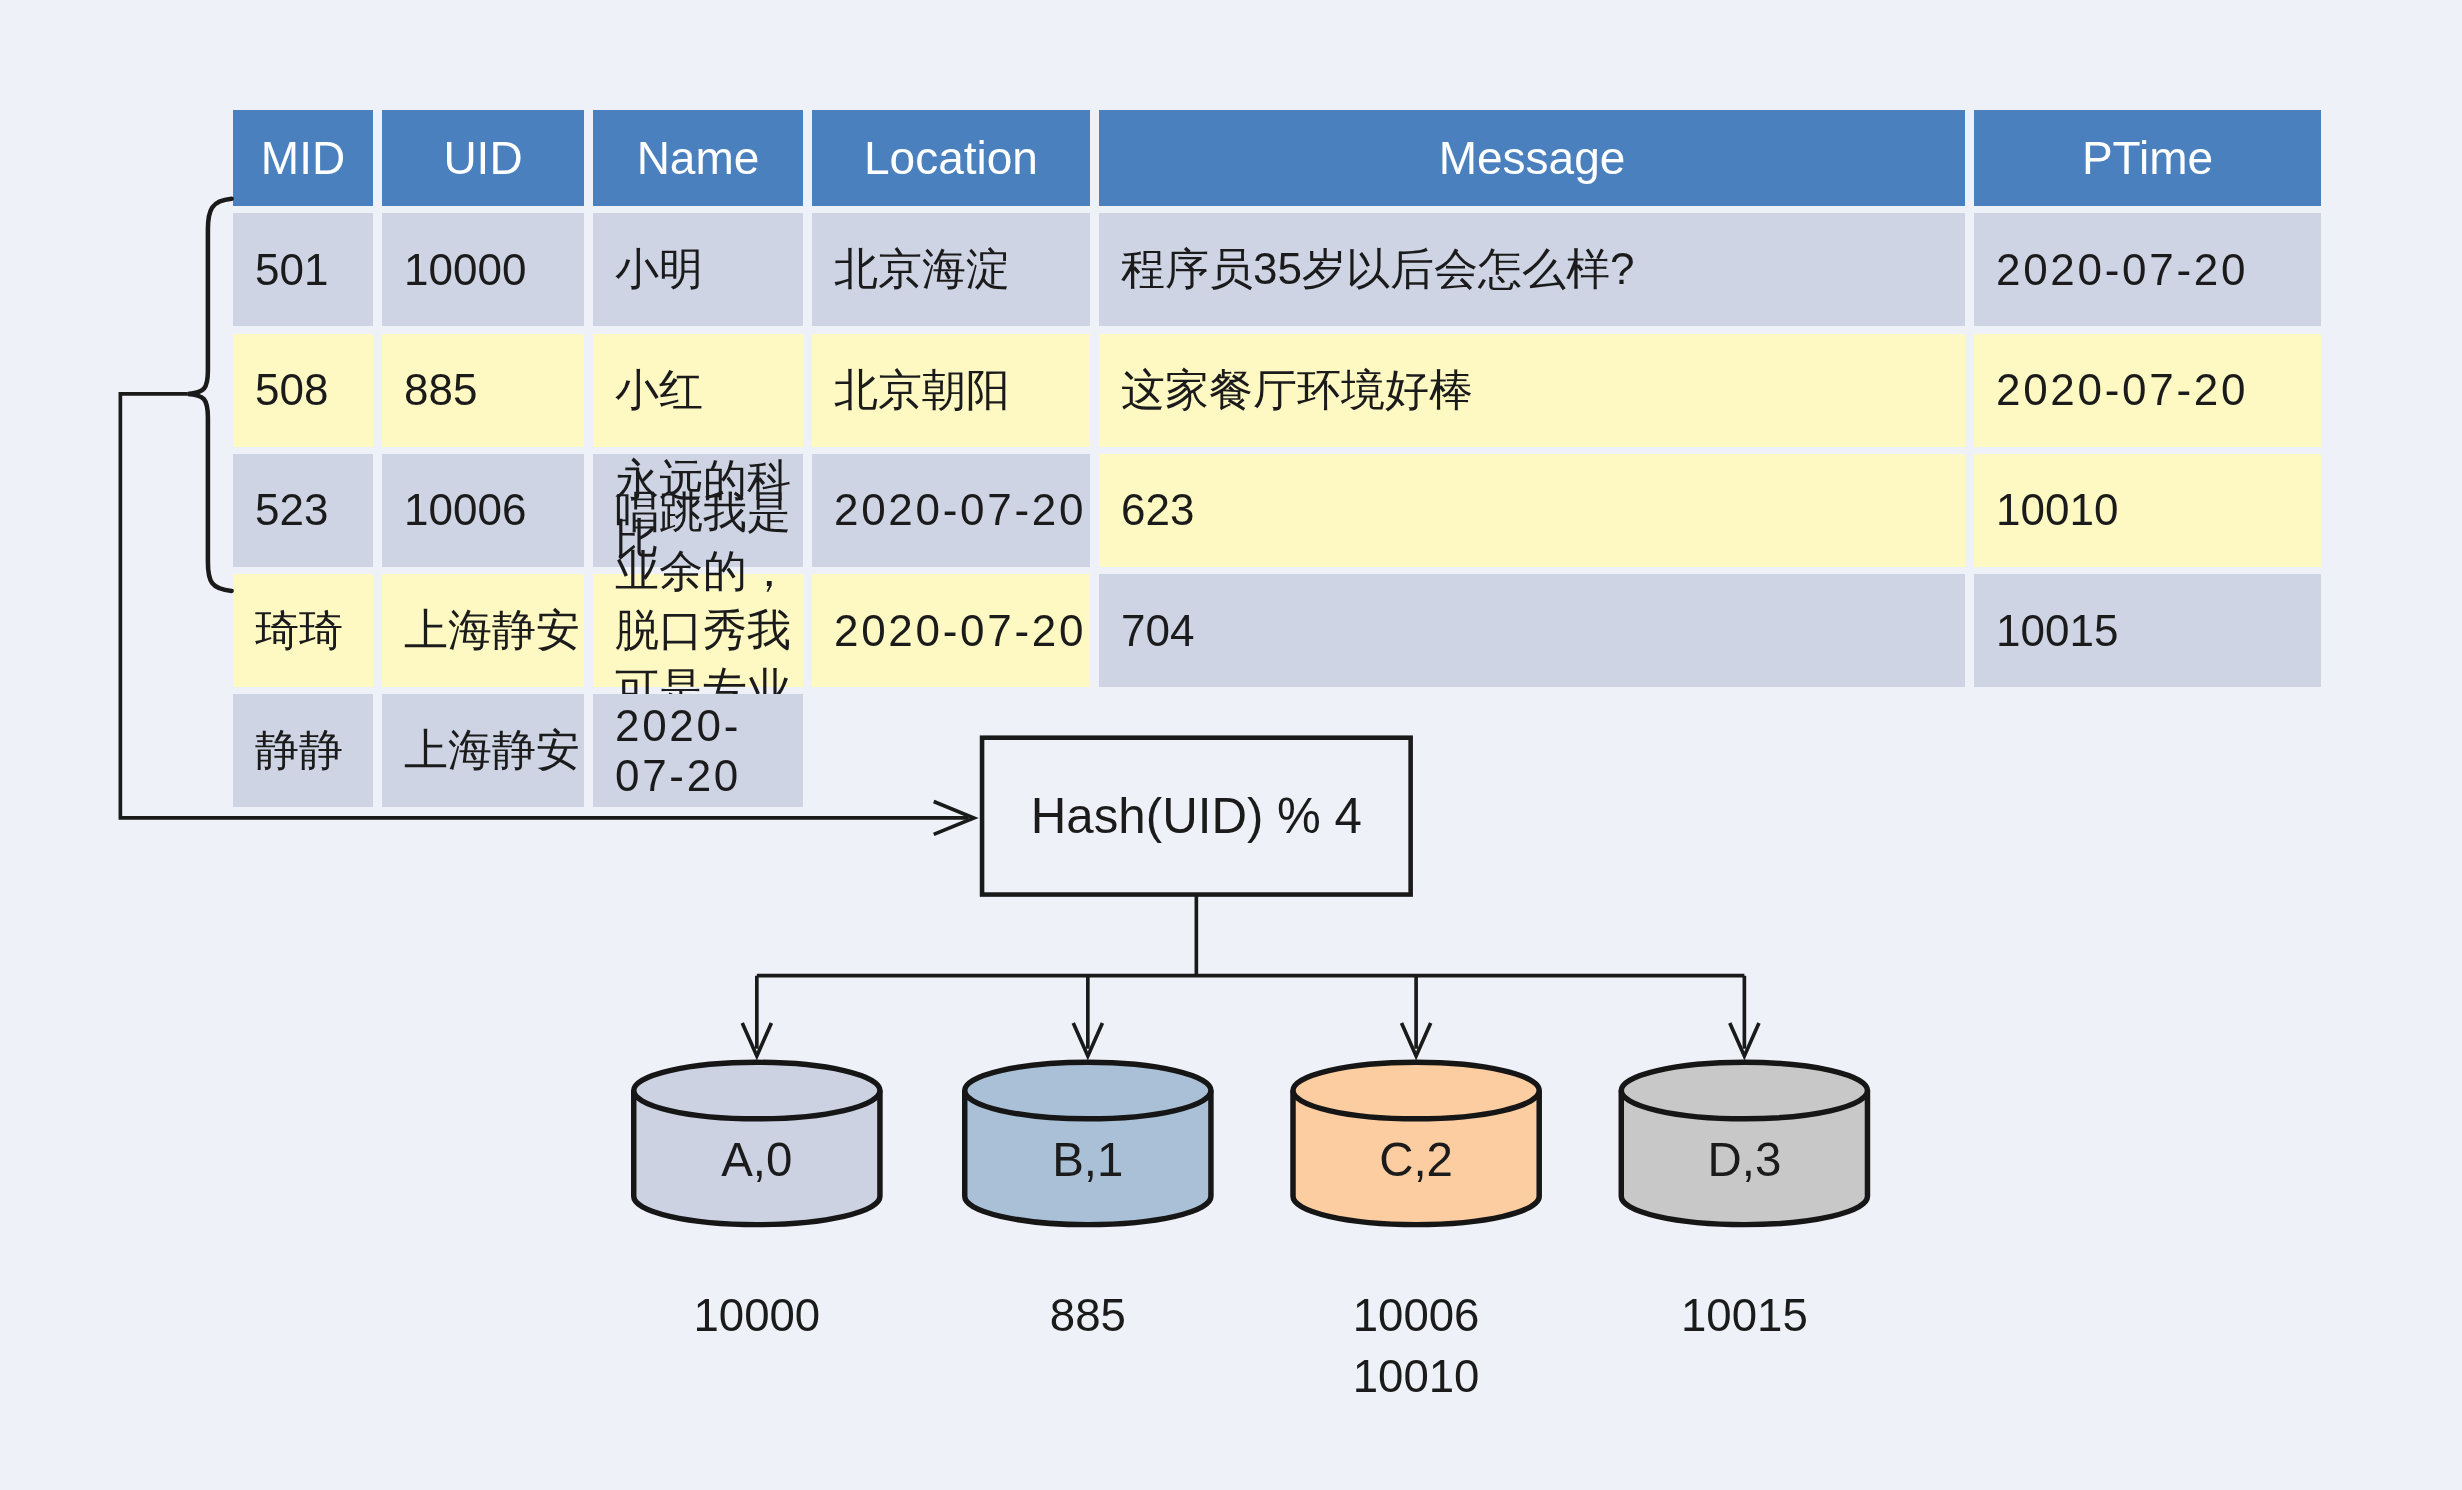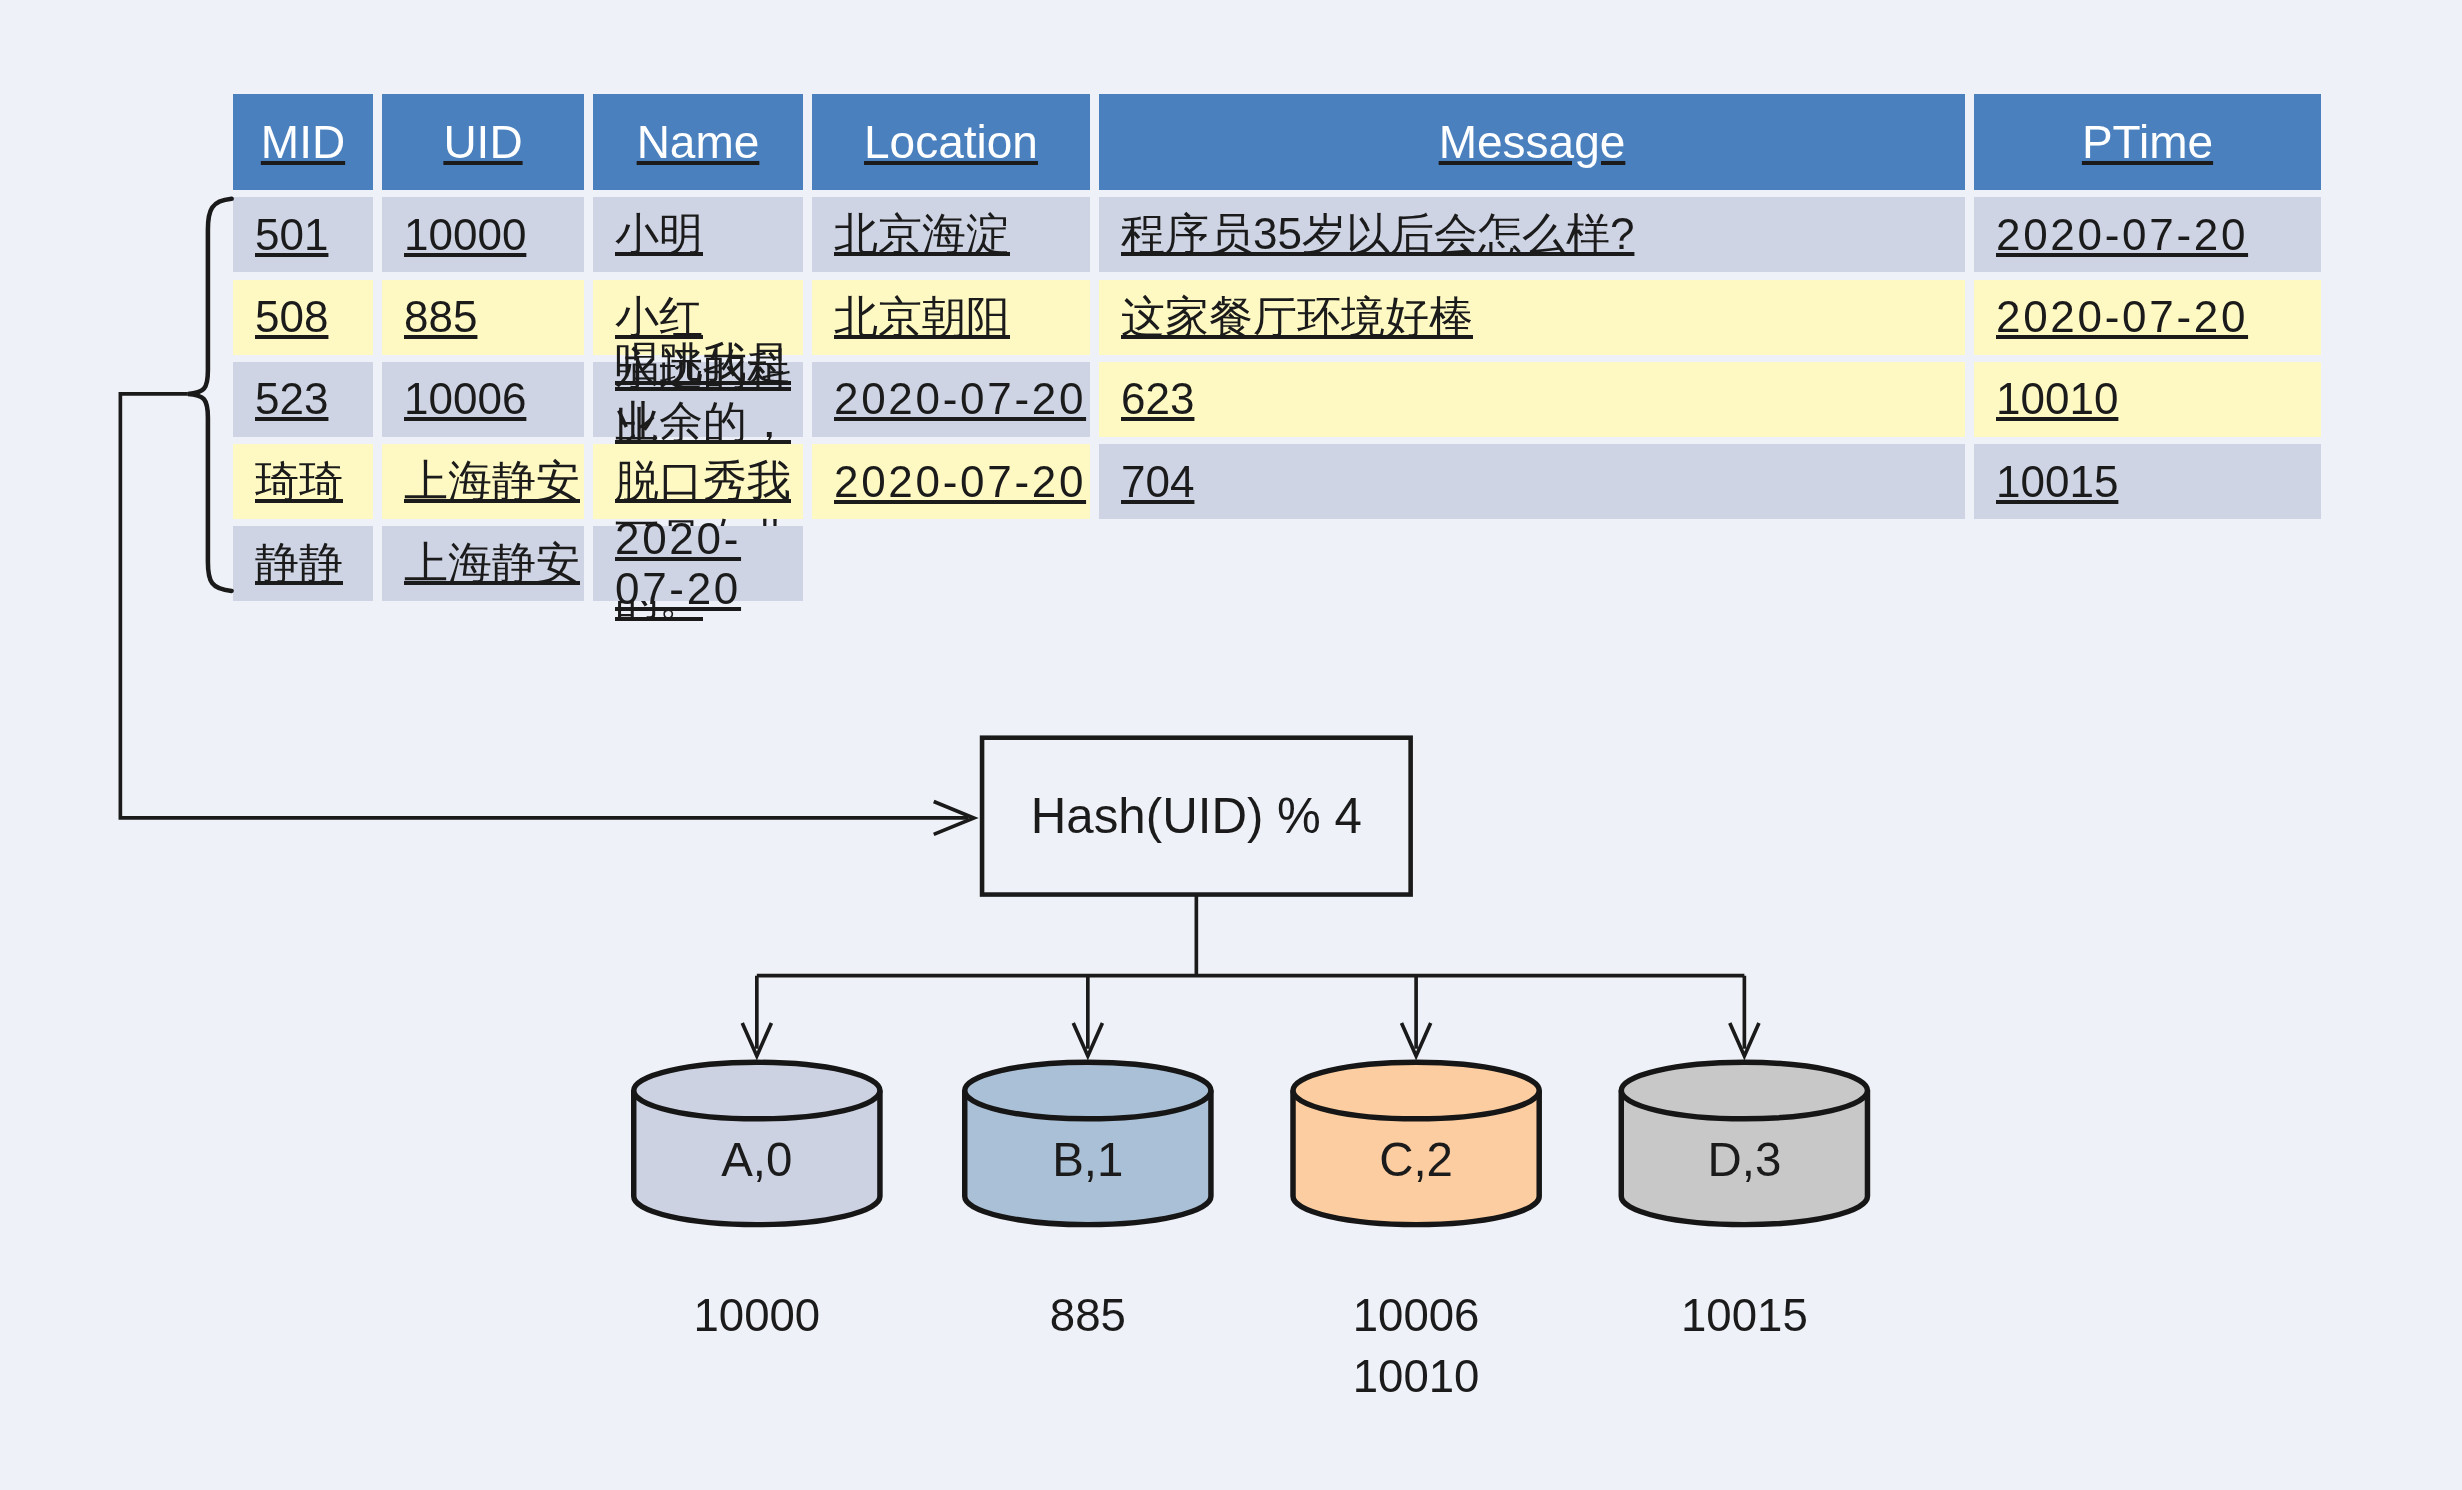--- a/index.html
+++ b/index.html
@@ -7,32 +7,32 @@
     position:relative;
     width:2462px; height:1490px;
     background:#eef1f7;
     font-family:"Liberation Sans", sans-serif;
     overflow:hidden;
     color:#1b1b1b;
   }
 
   
   .msg-table {
-    position:absolute; left:233px; top:94px;
+    position:absolute; left:233px; top:110px;
     display:grid;
     grid-template-columns:140px 202px 210px 278px 866px 347px;
-    column-gap:9px; row-gap:7.3px;text-decoration:underline;
+    column-gap:9px; row-gap:7.3px;
   }
   .th {
     height:96px; background:#4b80bf; color:#ffffff;
     display:flex; align-items:center; justify-content:center;
     font-size:46px;
   }
   .td {
-    height:75px; box-sizing:border-box;
+    height:113px; box-sizing:border-box;
     display:flex; align-items:center;
     padding-left:22px; font-size:44px;
   }
   .row-odd  { background:#ced4e4; }
   .row-even { background:#fef9c3; }
   .col-ptime { letter-spacing:2.7px; }
 
   
   .overlay { position:absolute; left:0; top:0; }
   .ln   { stroke:#1a1a1a; stroke-width:4; fill:none; }

